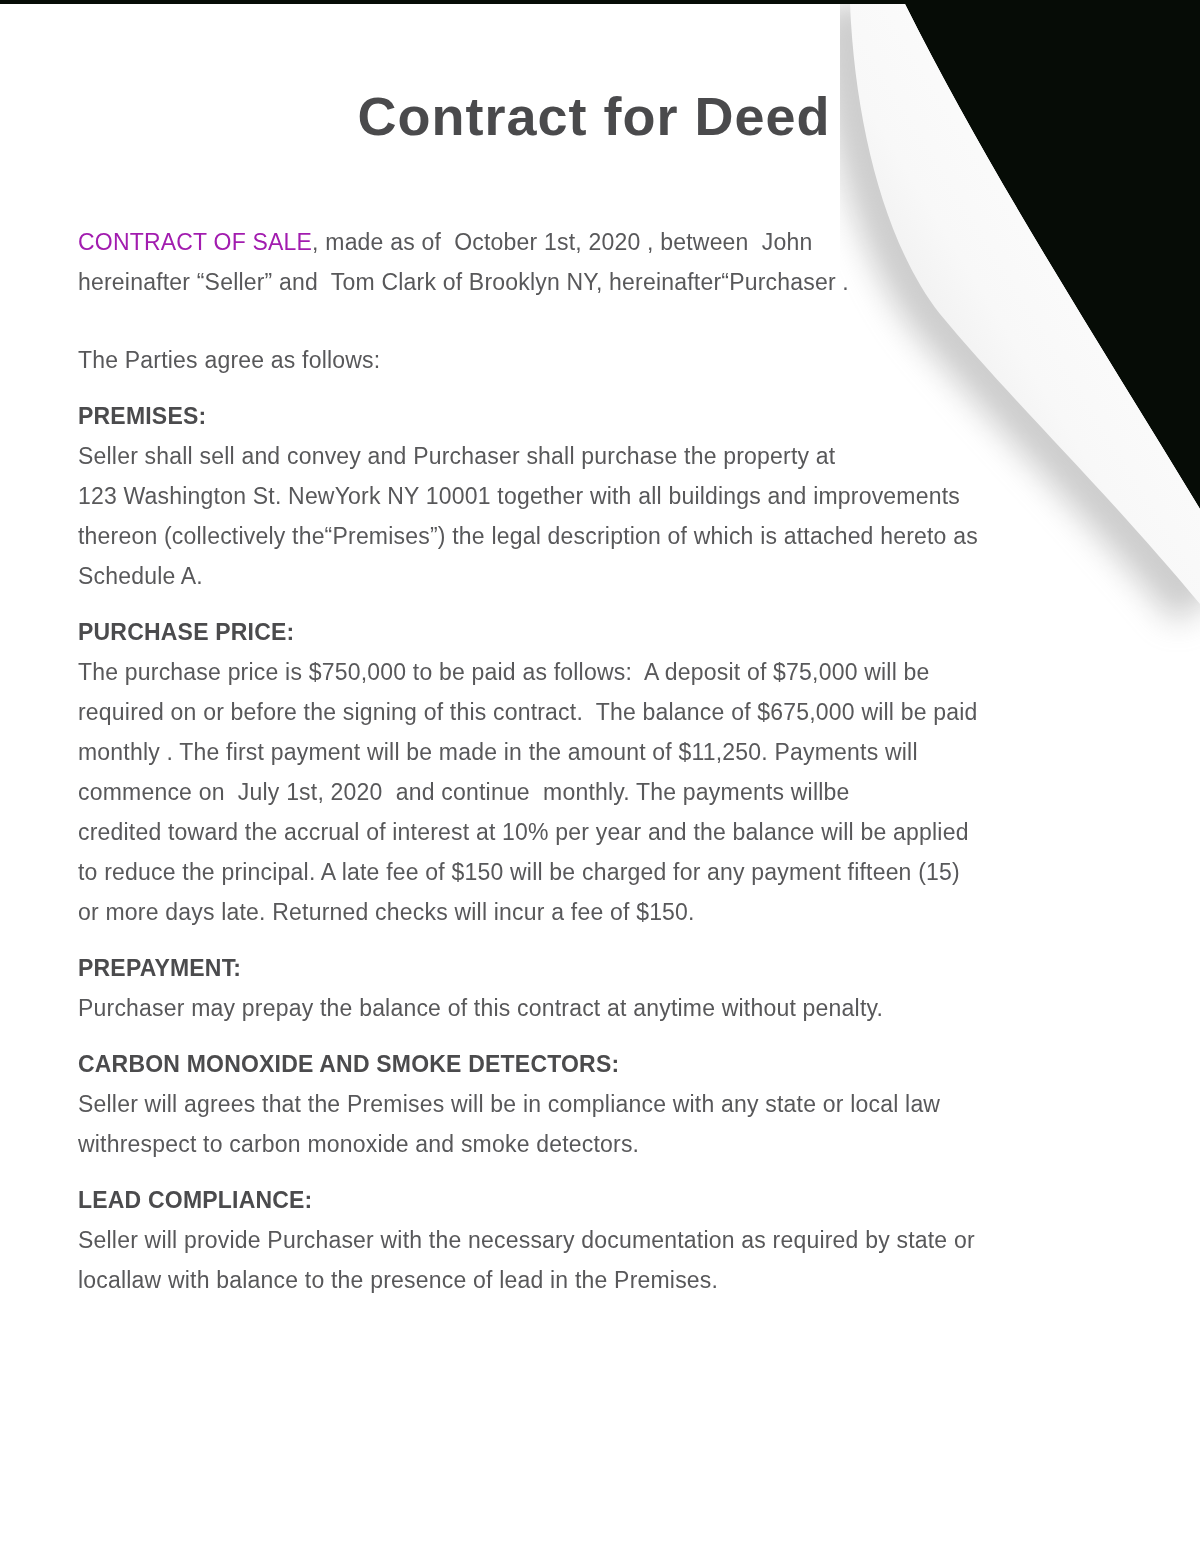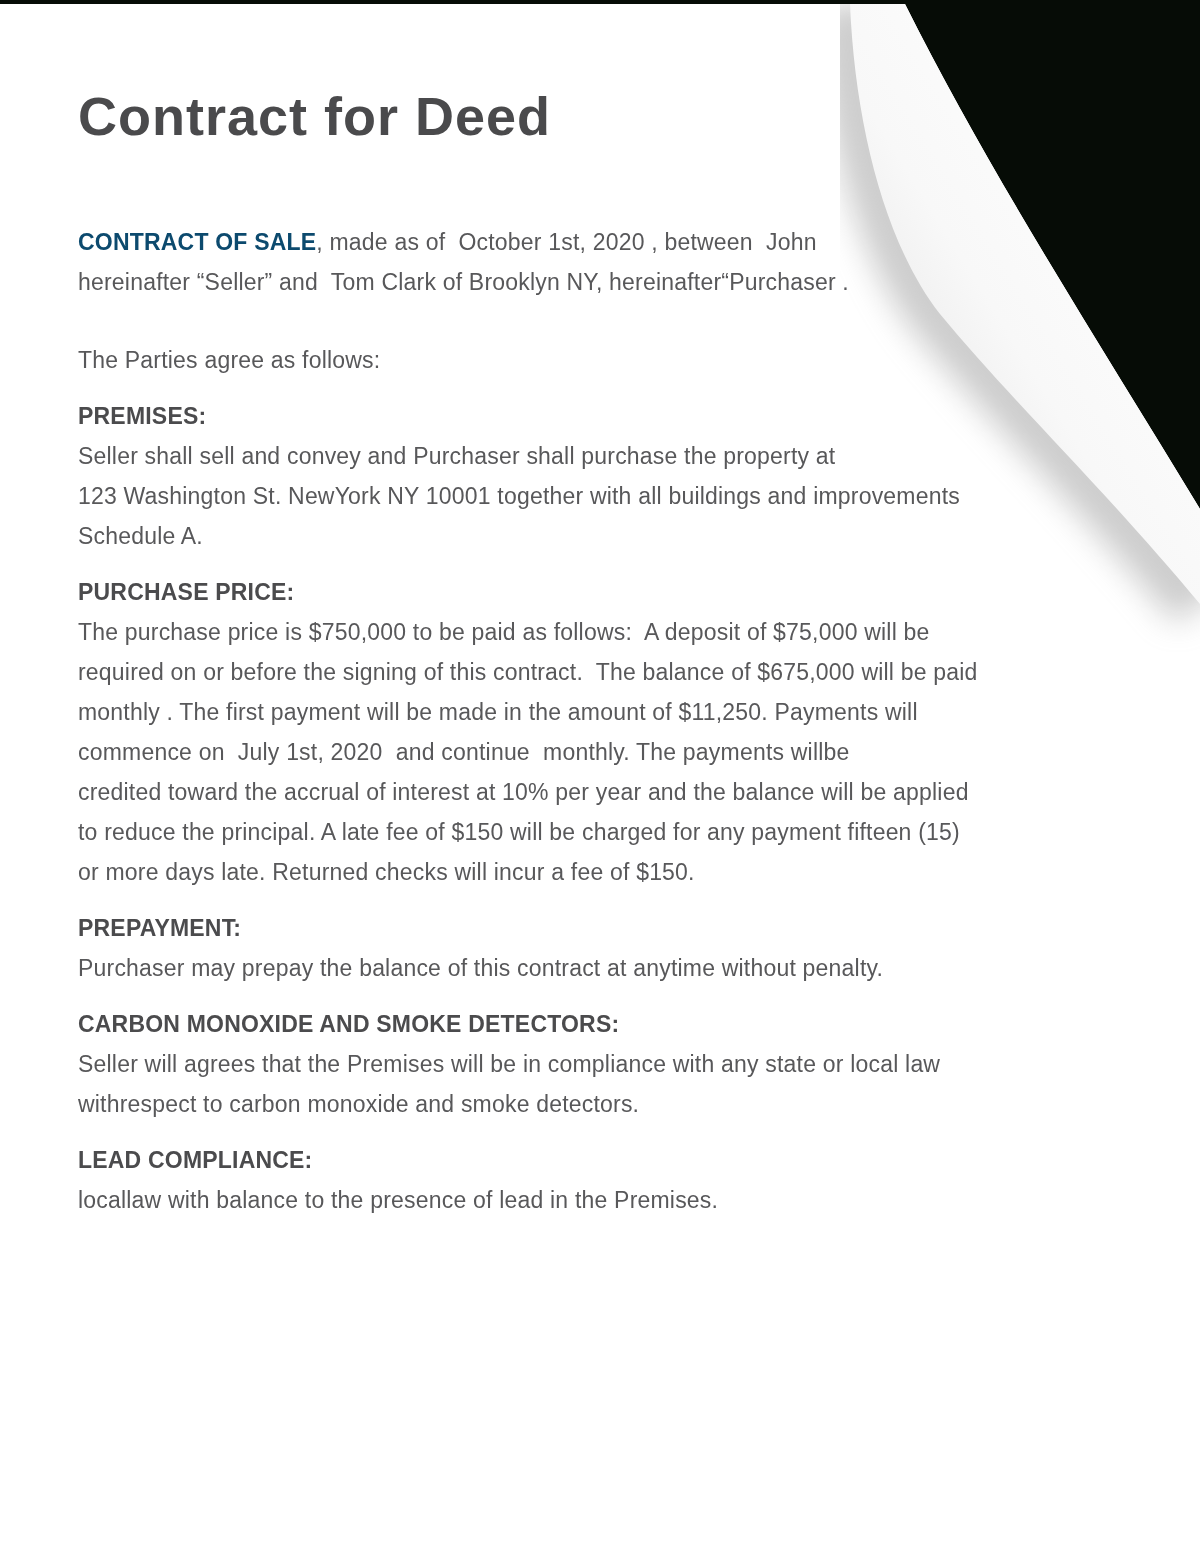--- a/index.html
+++ b/index.html
@@ -18,31 +18,31 @@
   .doc {
     position: relative;
     padding: 82px 90px 0 78px;
     color: #58585a;
   }
   .title {
     font-size: 54px;
     line-height: 60px;
     font-weight: bold;
     color: #4a4a4c;
-    text-align: left;
+    text-align: center;
     letter-spacing: 1px;
   }
   .intro { margin-top: 76px; }
   .line {
     font-size: 23px;
     line-height: 40px;
     letter-spacing: 0.2px;
     white-space: pre;
   }
-  .lead-bold { font-weight: bold; color: #0c4a6e; }
+  .lead-bold { font-weight: normal; color: #a21caf; }
   .agreement { margin-top: 38px; text-align: left; }
   .section { margin-top: 16px; }
   .heading {
     font-size: 23px;
     line-height: 40px;
     font-weight: bold;
     color: #4b4b4d;
     letter-spacing: 0.2px;
     white-space: pre;
   }
@@ -67,20 +67,21 @@
     </div>
 
     <div class="agreement">
       <div class="line">The Parties agree as follows:</div>
     </div>
 
     <div class="section">
       <div class="heading">PREMISES:</div>
       <div class="line">Seller shall sell and convey and Purchaser shall purchase the property at</div>
       <div class="line">123 Washington St. NewYork NY 10001 together with all buildings and improvements</div>
+      <div class="line">thereon (collectively the“Premises”) the legal description of which is attached hereto as</div>
       <div class="line">Schedule A.</div>
     </div>
 
     <div class="section">
       <div class="heading">PURCHASE PRICE:</div>
       <div class="line">The purchase price is $750,000 to be paid as follows:  A deposit of $75,000 will be</div>
       <div class="line">required on or before the signing of this contract.  The balance of $675,000 will be paid</div>
       <div class="line">monthly . The first payment will be made in the amount of $11,250. Payments will</div>
       <div class="line">commence on  July 1st, 2020  and continue  monthly. The payments willbe</div>
       <div class="line">credited toward the accrual of interest at 10% per year and the balance will be applied</div>
@@ -94,20 +95,21 @@
     </div>
 
     <div class="section">
       <div class="heading">CARBON MONOXIDE AND SMOKE DETECTORS:</div>
       <div class="line">Seller will agrees that the Premises will be in compliance with any state or local law</div>
       <div class="line">withrespect to carbon monoxide and smoke detectors.</div>
     </div>
 
     <div class="section">
       <div class="heading">LEAD COMPLIANCE:</div>
+      <div class="line">Seller will provide Purchaser with the necessary documentation as required by state or</div>
       <div class="line">locallaw with balance to the presence of lead in the Premises.</div>
     </div>
 
   </div>
 
   <div class="curl-wrap">
     <svg width="360" height="700" viewBox="0 0 360 700" xmlns="http://www.w3.org/2000/svg">
       <defs>
         <linearGradient id="flapGrad" x1="0.8" y1="0.1" x2="0.1" y2="0.85">
           <stop offset="0" stop-color="#ffffff"></stop>

